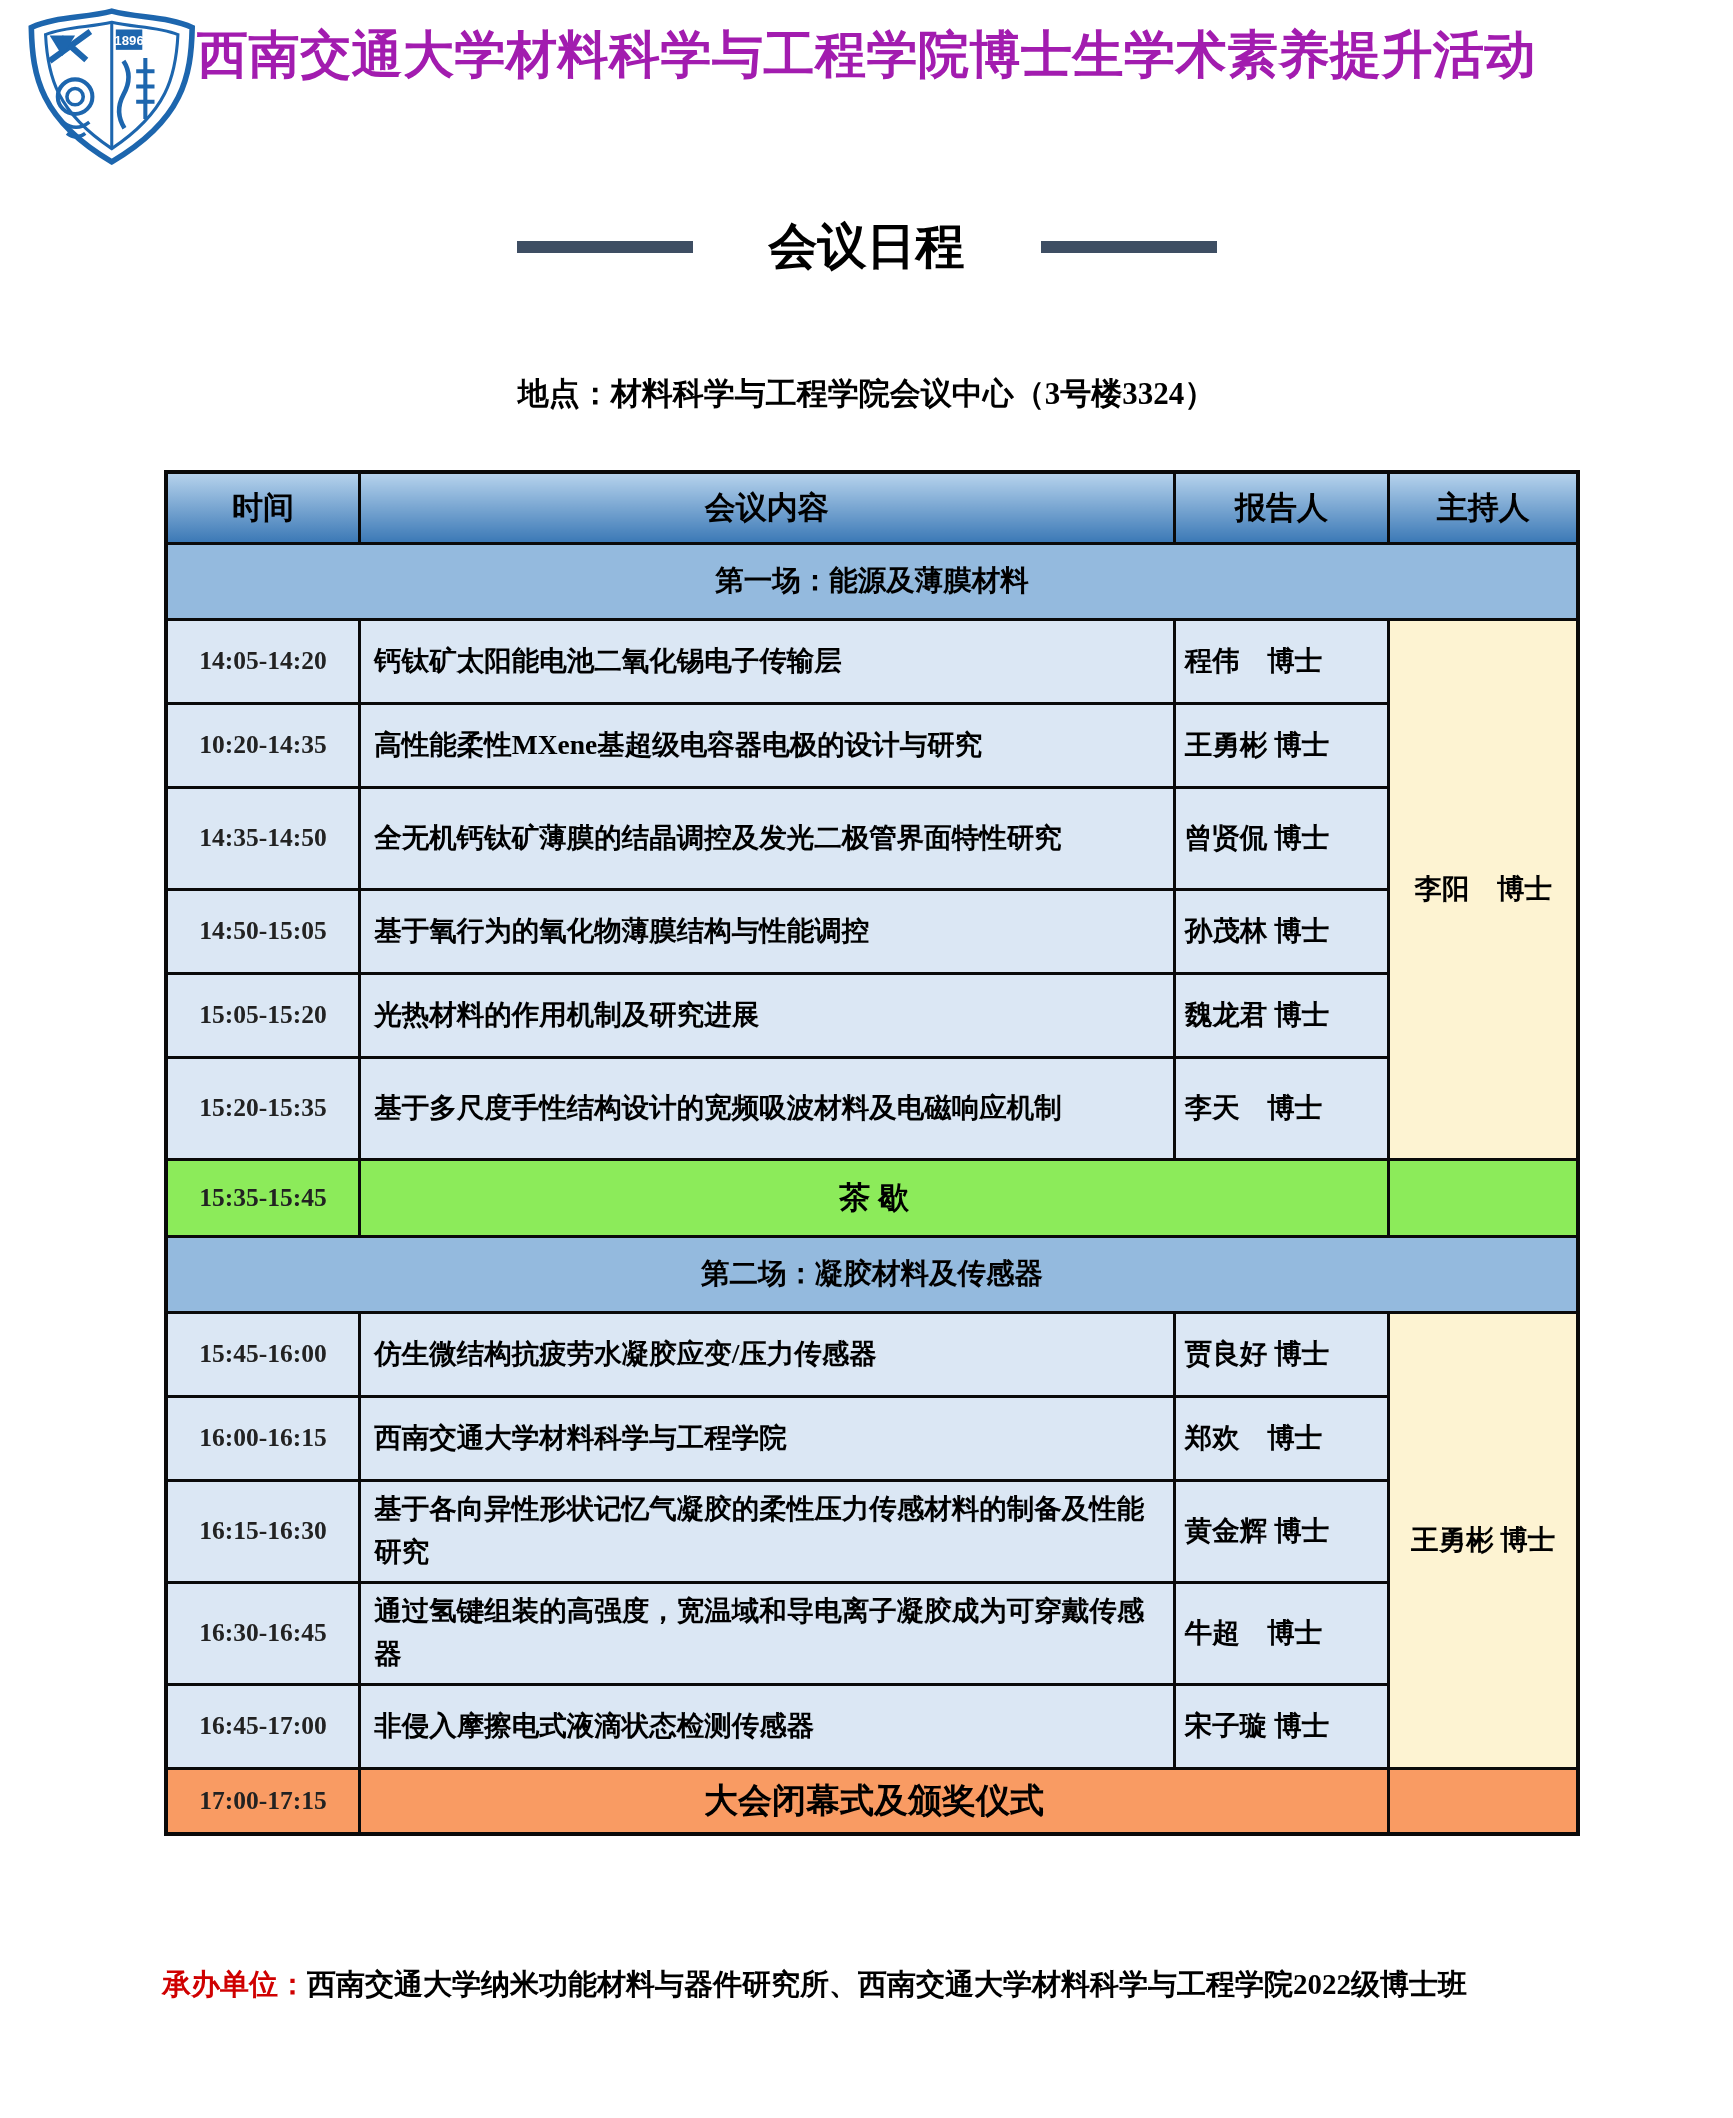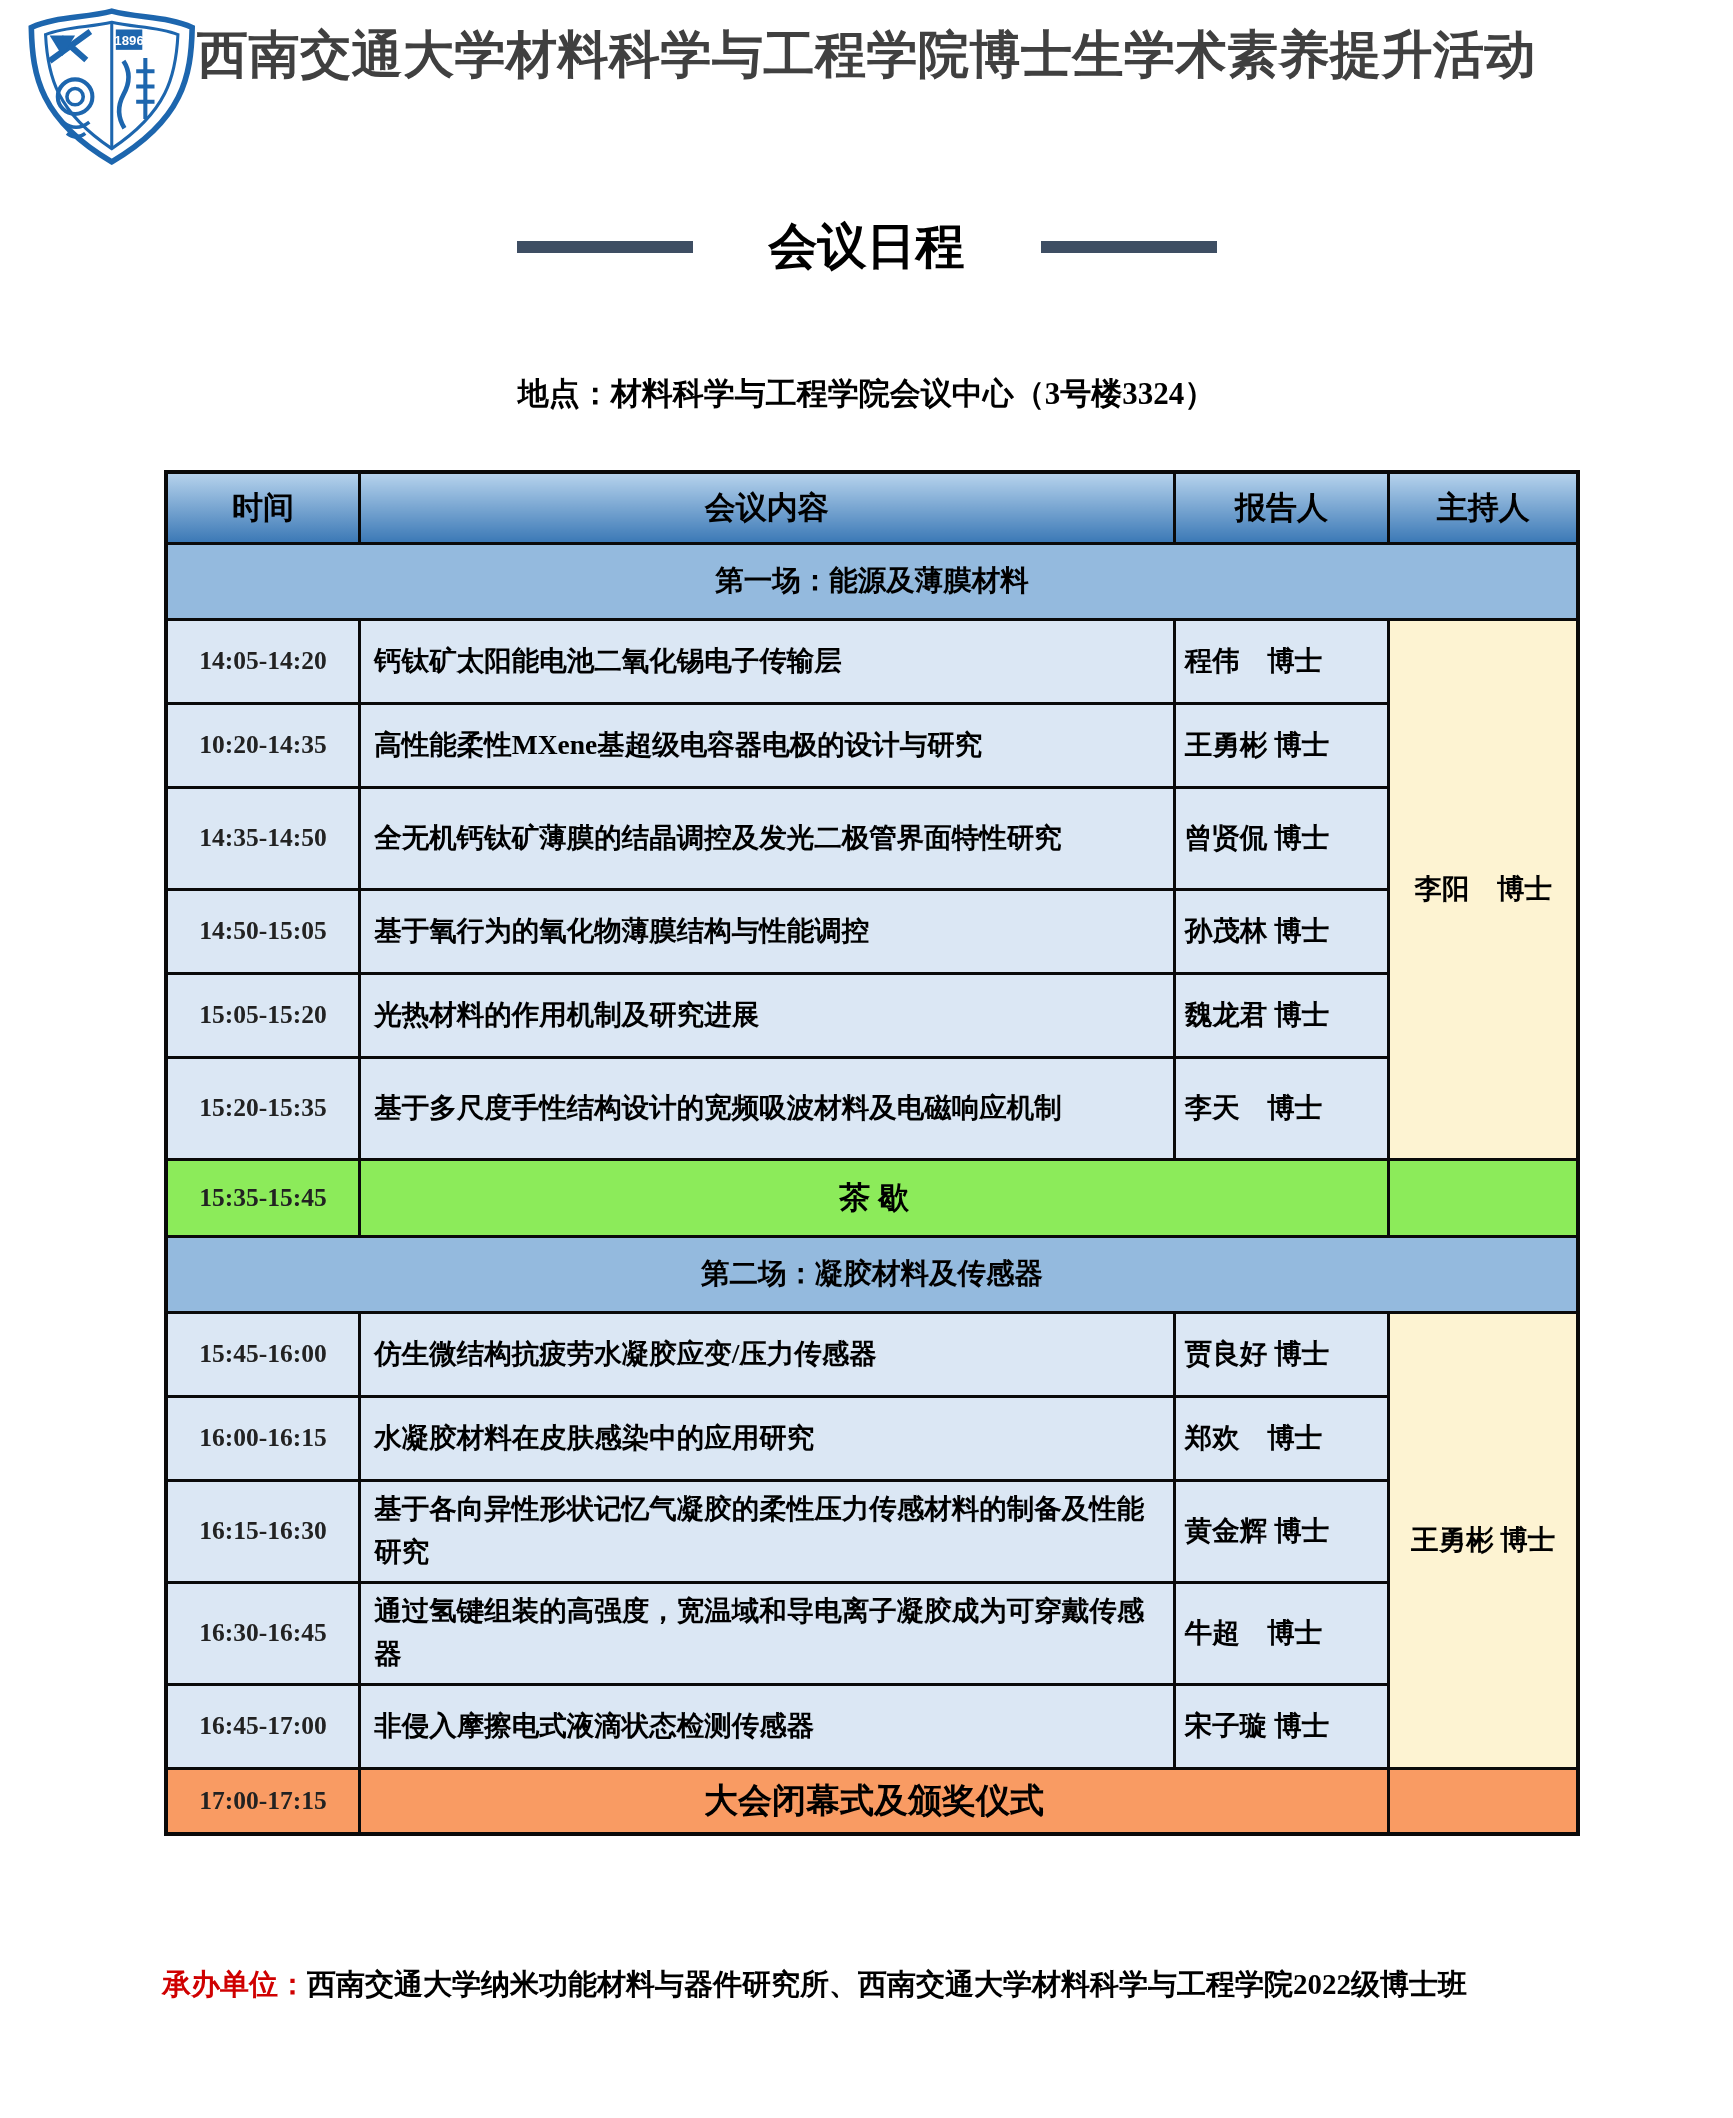--- a/index.html
+++ b/index.html
@@ -12,21 +12,21 @@
   .page { position:relative; width:1733px; height:2119px; background:#fff; overflow:hidden; }
 
   
   .logo-left { position:absolute; left:14.3px; top:5.1px; width:196px; height:163px; }
   .logo-right { position:absolute; left:1569px; top:9.2px; width:159px; height:158px; text-align:center; }
   .klatm-text { font-family:"Liberation Sans","DejaVu Sans",sans-serif; font-weight:bold;
     font-size:34px; color:#1a6fc0; letter-spacing:1px; margin-top:-7.1px; }
 
   .banner {
     position:absolute; top:21.4px; left:183px; right:183px;
-    text-align:center; font-size:51px; font-weight:bold; color:#404040;
+    text-align:center; font-size:51px; font-weight:bold; color:#a21caf;
     letter-spacing:0.5px; white-space:nowrap;
   }
   .main-title {
     position:absolute; top:127px; left:0; right:0;
     text-align:center; font-size:49px; font-weight:bold; color:#000;
   }
   .heading-row {
     position:absolute; top:214px; left:0; right:0; height:66px;
     display:flex; align-items:center; justify-content:center; gap:76px;
   }
@@ -182,21 +182,21 @@
     </tr>
 
     <tr class="r-single">
       <td class="time-cell">15:45-16:00</td>
       <td class="topic-cell">仿生微结构抗疲劳水凝胶应变/压力传感器</td>
       <td class="speaker-cell">贾良好 博士</td>
       <td class="host-cell" rowspan="5">王勇彬 博士</td>
     </tr>
     <tr class="r-single">
       <td class="time-cell">16:00-16:15</td>
-      <td class="topic-cell">水凝胶材料在皮肤感染中的应用研究</td>
+      <td class="topic-cell">西南交通大学材料科学与工程学院</td>
       <td class="speaker-cell">郑欢　博士</td>
     </tr>
     <tr class="r-double">
       <td class="time-cell">16:15-16:30</td>
       <td class="topic-cell">基于各向异性形状记忆气凝胶的柔性压力传感材料的制备及性能研究</td>
       <td class="speaker-cell">黄金辉 博士</td>
     </tr>
     <tr class="r-double">
       <td class="time-cell">16:30-16:45</td>
       <td class="topic-cell">通过氢键组装的高强度，宽温域和导电离子凝胶成为可穿戴传感器</td>

